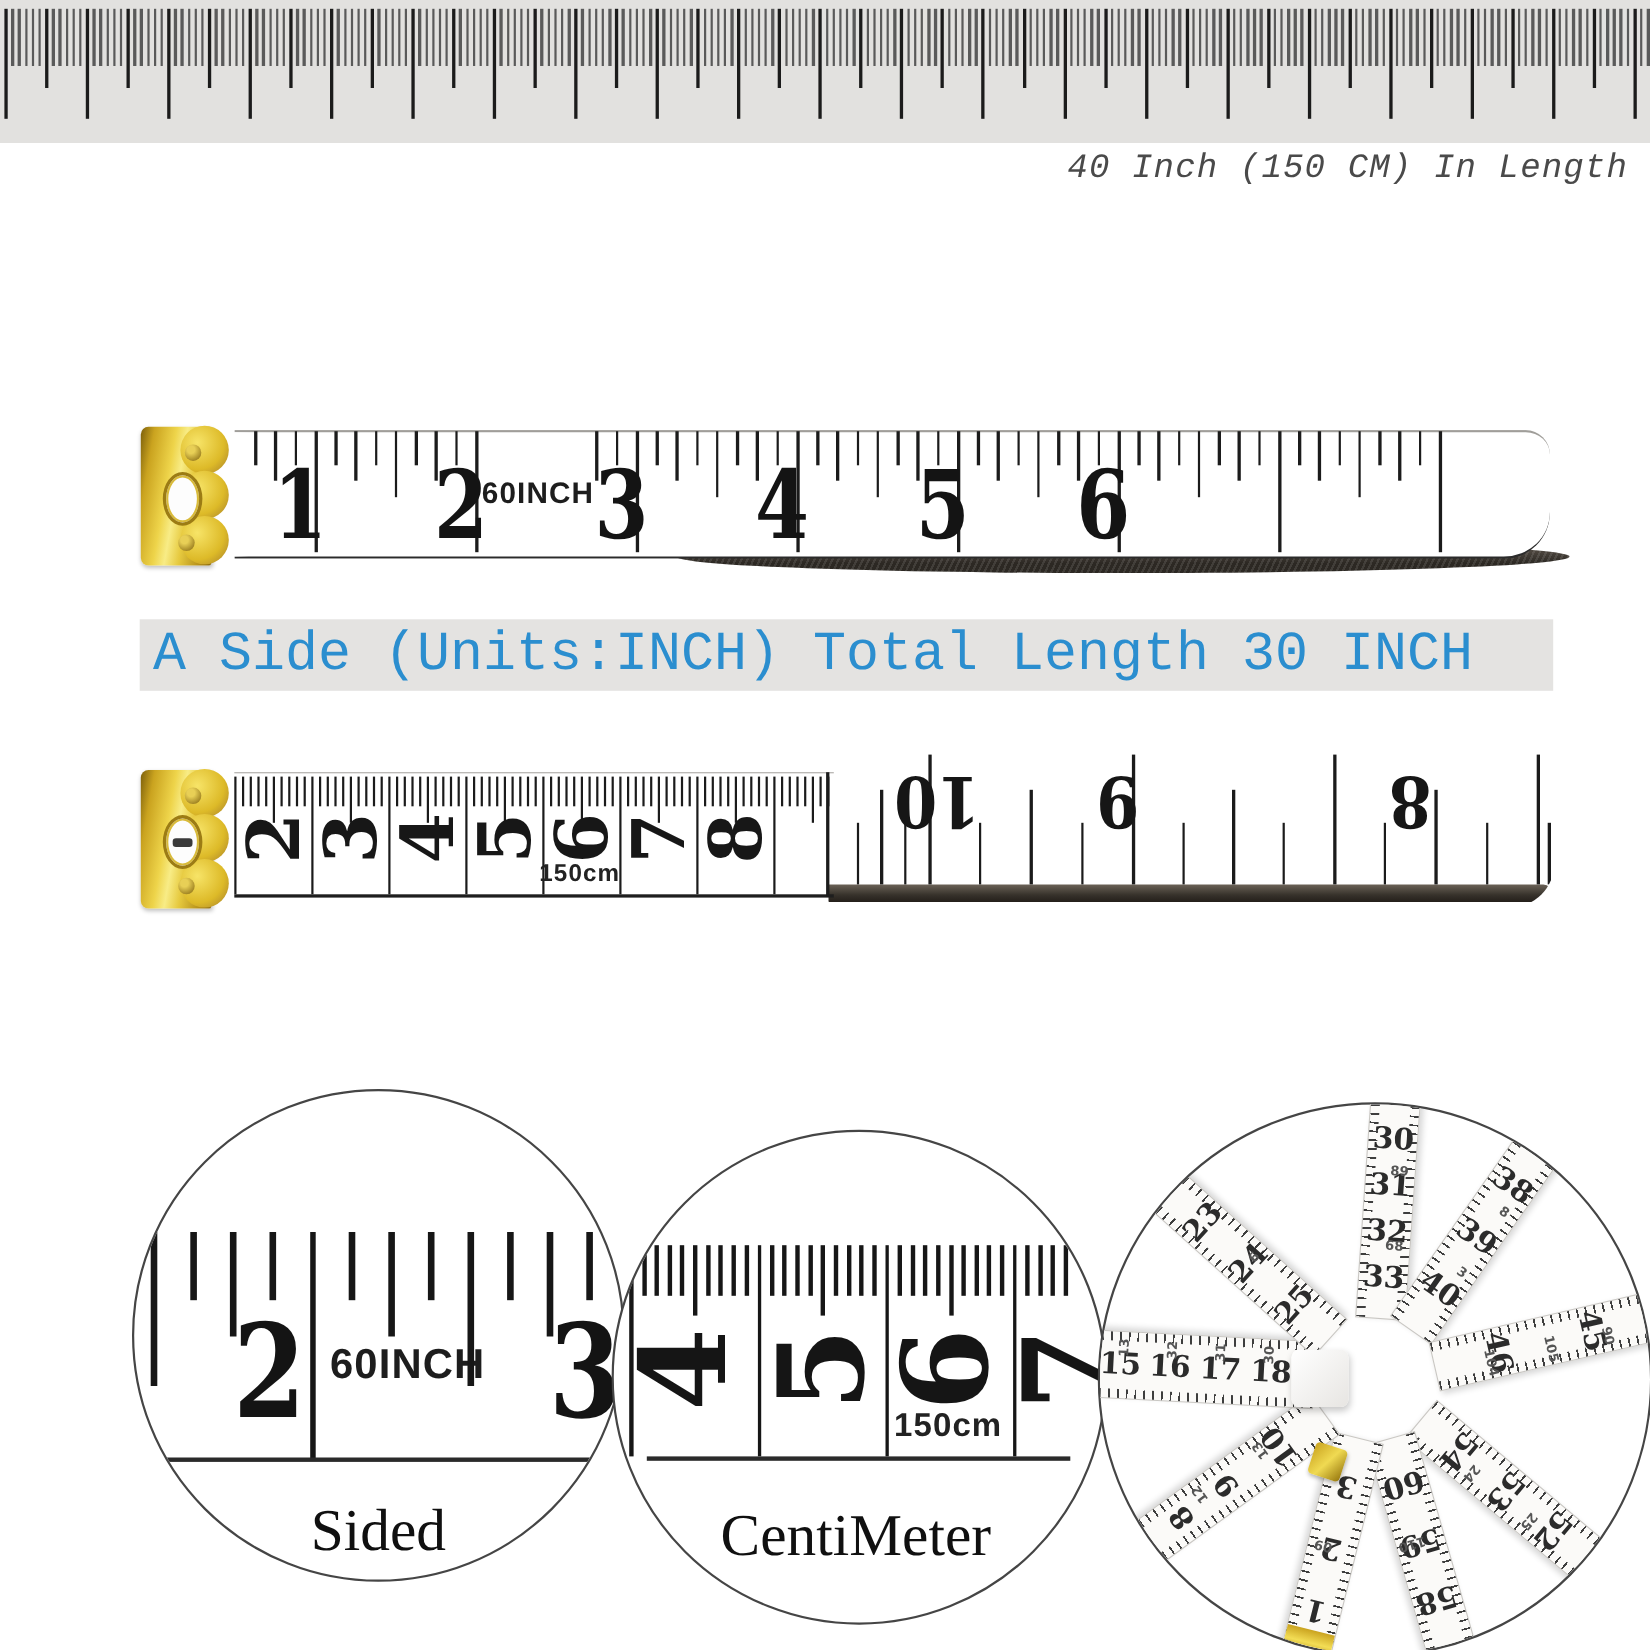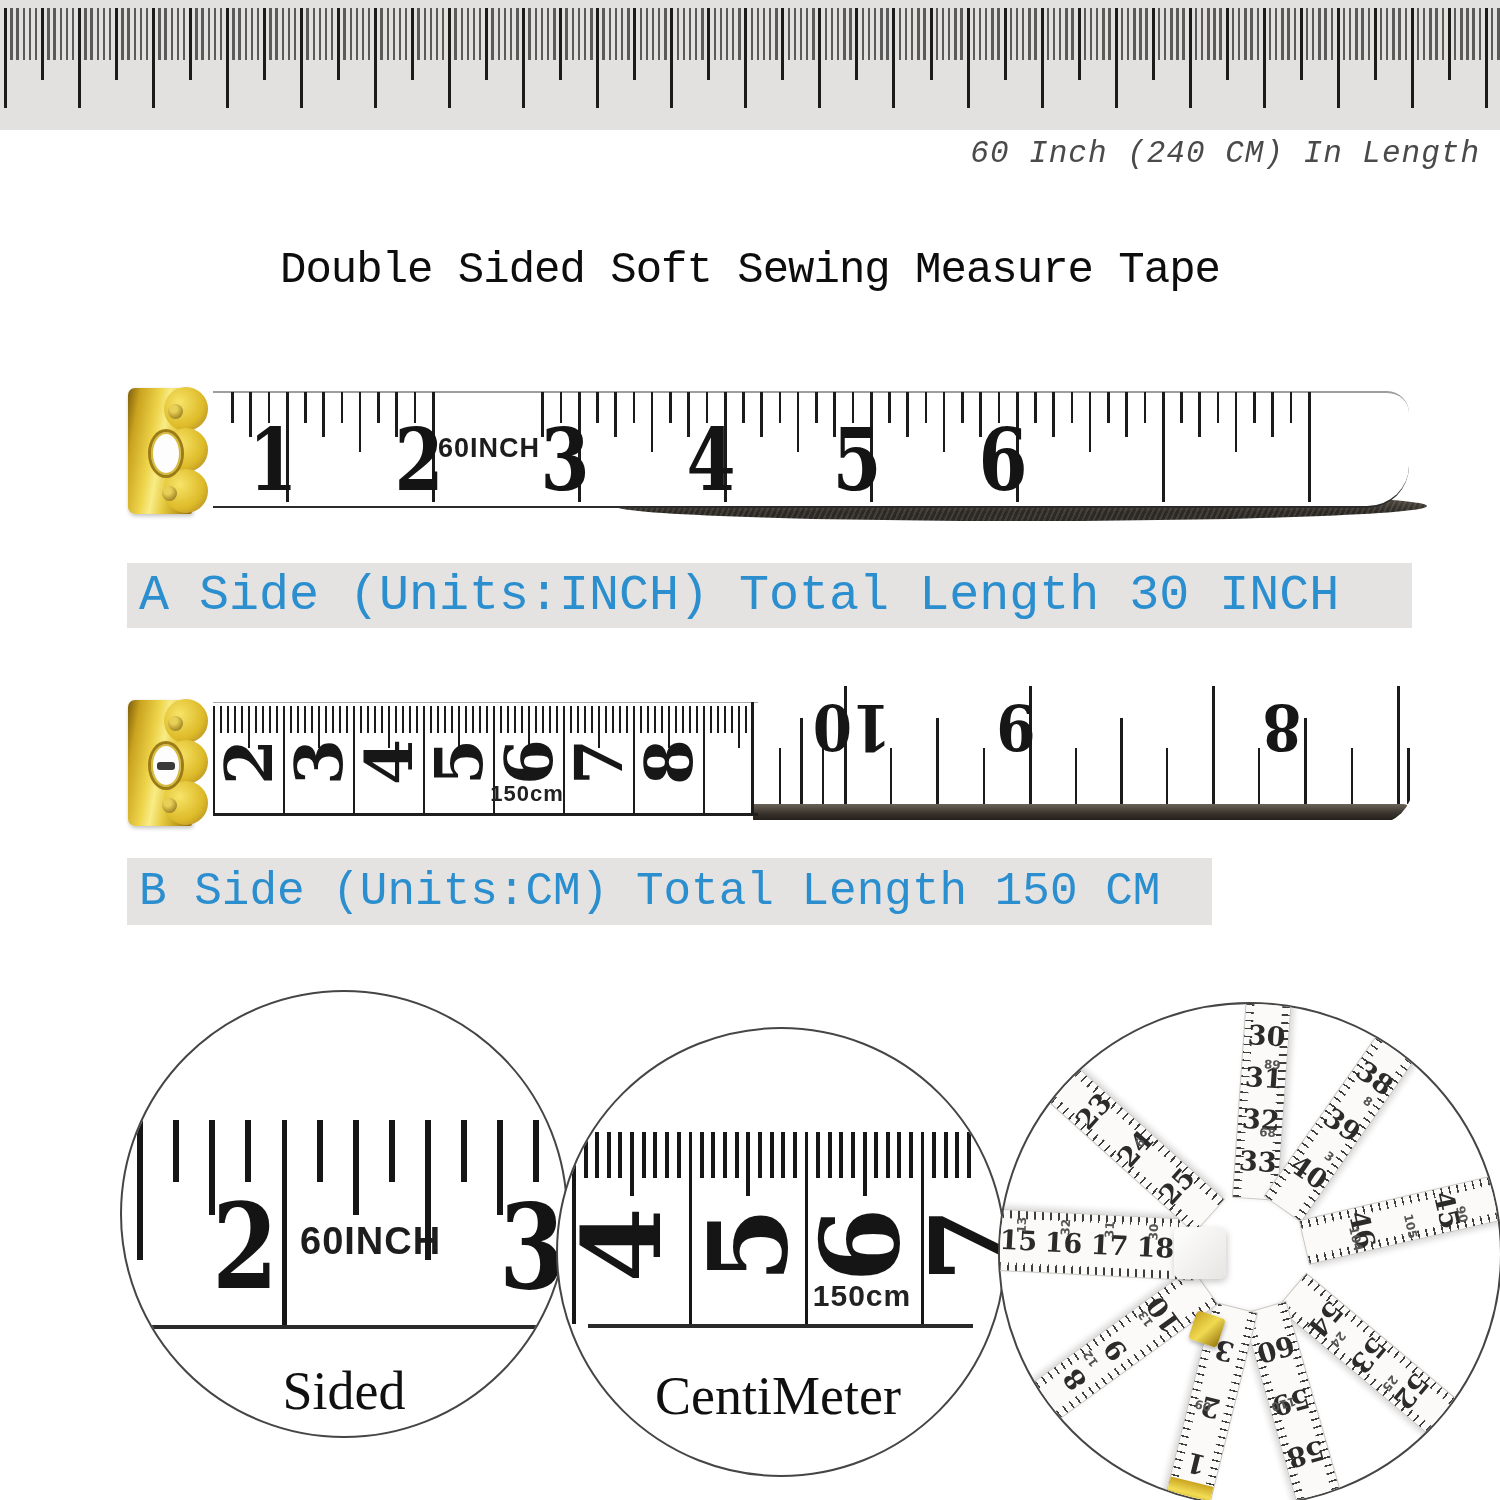--- a/index.html
+++ b/index.html
@@ -331,22 +331,21 @@
       <div class="abs" style="left: 1453.95px; top: 8px; width: 2.4px; height: 52px; background: rgb(90, 90, 90);"></div>
       <div class="abs" style="left: 1460.12px; top: 8px; width: 2.4px; height: 52px; background: rgb(90, 90, 90);"></div>
       <div class="abs" style="left: 1466.29px; top: 8px; width: 2.4px; height: 52px; background: rgb(90, 90, 90);"></div>
       <div class="abs" style="left: 1472.46px; top: 8px; width: 2.4px; height: 52px; background: rgb(90, 90, 90);"></div>
       <div class="abs" style="left: 1478.63px; top: 8px; width: 2.4px; height: 52px; background: rgb(90, 90, 90);"></div>
       <div class="abs" style="left: 1484.8px; top: 8px; width: 3px; height: 100px; background: rgb(27, 27, 27);"></div>
       <div class="abs" style="left: 1490.97px; top: 8px; width: 2.4px; height: 52px; background: rgb(90, 90, 90);"></div>
       <div class="abs" style="left: 1497.14px; top: 8px; width: 2.4px; height: 52px; background: rgb(90, 90, 90);"></div>
     </div>
 
-  <div id="caption">60 Inch (240 CM) In Length</div>
-  <div id="title">Double Sided Soft Sewing Measure Tape</div>
+  <div id="caption">40 Inch (150 CM) In Length</div>
 
   <div>
     <div id="tapeA-under" class="abs"></div>
     <div id="tapeA-white" class="tape-white"></div>
     <div id="tapeA-ticks">
       <span id="tapeA-brand">60INCH</span>
     <div class="abs" style="left: 285.5px; top: 1px; width: 3px; height: 110px; background: rgb(27, 27, 27);"></div>
         <div class="abs" style="left: 431.5px; top: 1px; width: 3px; height: 110px; background: rgb(27, 27, 27);"></div>
         <div class="abs" style="left: 577.5px; top: 1px; width: 3px; height: 110px; background: rgb(27, 27, 27);"></div>
         <div class="abs" style="left: 723.5px; top: 1px; width: 3px; height: 110px; background: rgb(27, 27, 27);"></div>
@@ -543,21 +542,20 @@
         <div class="clip-bump" style="left: 36px; top: 40px;"></div>
         <div class="clip-bump" style="left: 36px; top: 81px;"></div>
         <div class="clip-hole">
           <div class="clip-slot"></div>
         </div>
         <div class="clip-rivet" style="left: 40px; top: 16px;"></div>
         <div class="clip-rivet" style="left: 34px; top: 98px;"></div>
       </div>
   </div>
 
-  <div id="bandB" class="band">B Side (Units:CM) Total Length 150 CM</div>
 
   <div id="circ-inch" class="zoom-circle">
     <div id="ci-ticks">
       <span id="ci-brand">60INCH</span>
     <div class="abs" style="left: 159.5px; top: 128px; width: 5px; height: 207px; background: rgb(22, 22, 22);"></div>
         <div class="abs" style="left: 15px; top: 128px; width: 6px; height: 140px; background: rgb(22, 22, 22);"></div>
         <div class="abs" style="left: 51px; top: 128px; width: 6px; height: 62px; background: rgb(22, 22, 22);"></div>
         <div class="abs" style="left: 87px; top: 128px; width: 6px; height: 95px; background: rgb(22, 22, 22);"></div>
         <div class="abs" style="left: 123px; top: 128px; width: 6px; height: 62px; background: rgb(22, 22, 22);"></div>
         <div class="abs" style="left: 195px; top: 128px; width: 6px; height: 62px; background: rgb(22, 22, 22);"></div>

